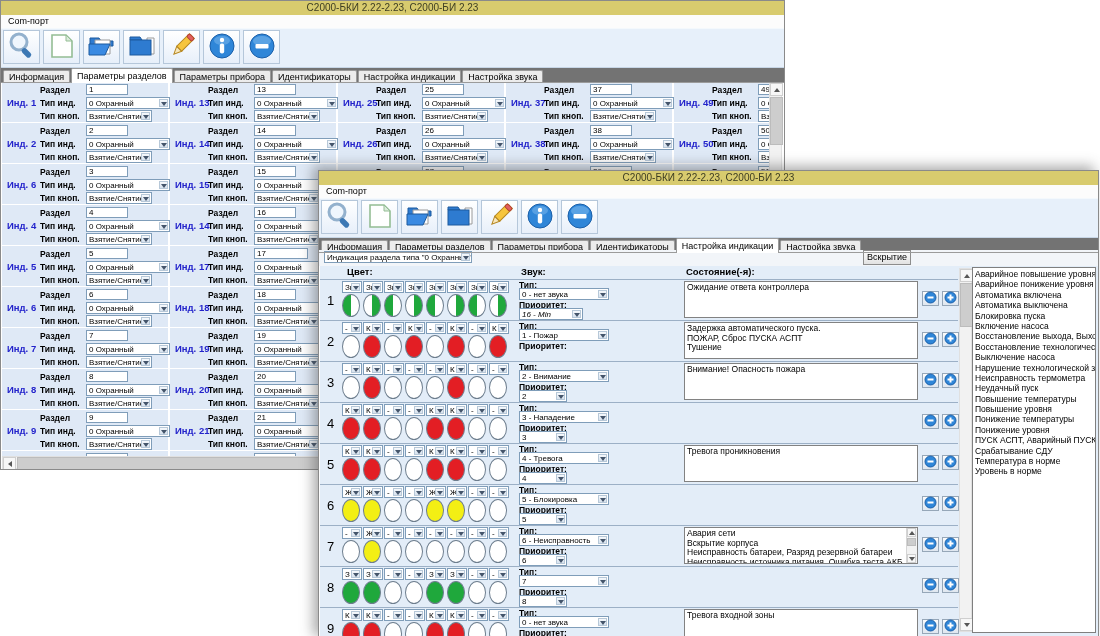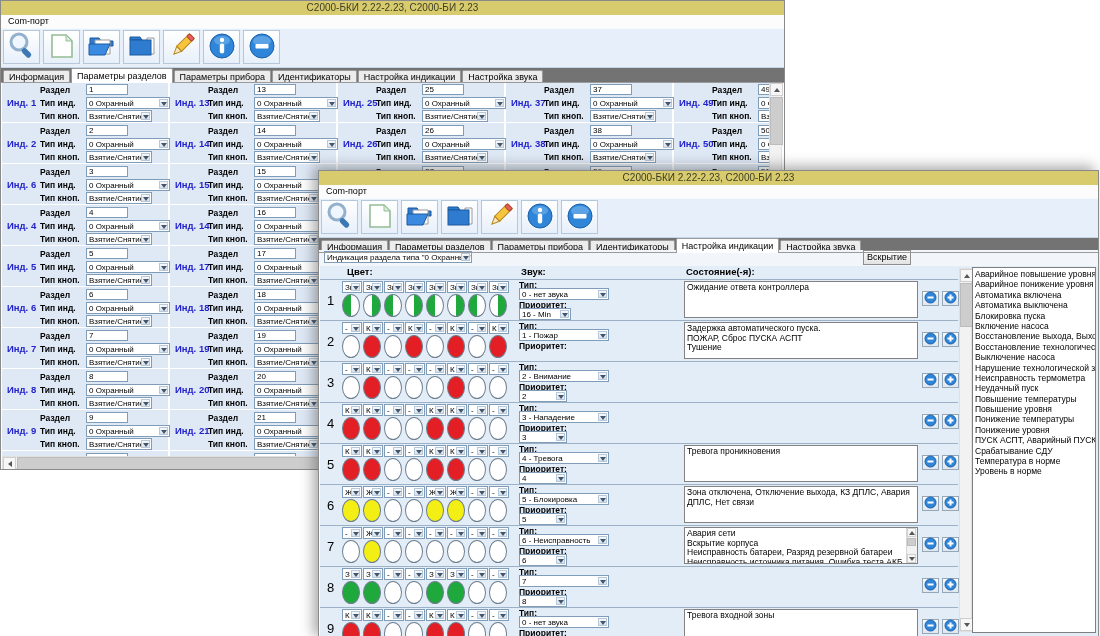--- a/index.html
+++ b/index.html
@@ -265,21 +265,21 @@
           <div class="b-lab" style="top: 29px;">Тип кноп.</div>
           <input class="tinput" value="16" style="left: 84px; top: 2px; width: 42px;">
           <div class="cbo" style="left: 84px; top: 15px; width: 84px;"><span>0 Охранный</span><span class="ar"></span></div>
           <div class="cbo" style="left: 84px; top: 28px; width: 66px;"><span>Взятие/Снятие</span><span class="ar"></span></div>
         </div>
         <div class="gblock" style="top: 164px;">
           <div class="b-ind">Инд. 17</div>
           <div class="b-lab" style="top: 3px;">Раздел</div>
           <div class="b-lab" style="top: 16px;">Тип инд.</div>
           <div class="b-lab" style="top: 29px;">Тип кноп.</div>
-          <input class="tinput" value="17" style="left: 84px; top: 2px; width: 42px;">
+          <input class="tinput" value="17" style="left: 84px; top: 2px; width: 54px;">
           <div class="cbo" style="left: 84px; top: 15px; width: 84px;"><span>0 Охранный</span><span class="ar"></span></div>
           <div class="cbo" style="left: 84px; top: 28px; width: 66px;"><span>Взятие/Снятие</span><span class="ar"></span></div>
         </div>
         <div class="gblock" style="top: 205px;">
           <div class="b-ind">Инд. 18</div>
           <div class="b-lab" style="top: 3px;">Раздел</div>
           <div class="b-lab" style="top: 16px;">Тип инд.</div>
           <div class="b-lab" style="top: 29px;">Тип кноп.</div>
           <input class="tinput" value="18" style="left: 84px; top: 2px; width: 42px;">
           <div class="cbo" style="left: 84px; top: 15px; width: 84px;"><span>0 Охранный</span><span class="ar"></span></div>
@@ -526,21 +526,21 @@
             <div class="cbo pc" style="width: 20px; position: absolute;"><span>Зп</span><span class="ar"></span></div>
             <div class="circle" style="background: linear-gradient(to right, rgb(31, 168, 60) 50%, rgb(255, 255, 255) 50%);"></div>
           </div>
           <div class="pair" style="left: 169px;">
             <div class="cbo pc" style="width: 20px; position: absolute;"><span>Зп</span><span class="ar"></span></div>
             <div class="circle" style="background: linear-gradient(to right, rgb(255, 255, 255) 50%, rgb(31, 168, 60) 50%);"></div>
           </div>
           <div class="snd-lab" style="top: 0px;">Тип:</div>
           <div class="cbo" style="left: 199px; top: 8px; width: 90px;"><span>0 - нет звука</span><span class="ar"></span></div>
           <div class="snd-lab" style="top: 20px;">Приоритет:</div>
-          <div class="cbo" style="left: 199px; top: 28px; width: 52px;"><span>16 - Min</span><span class="ar"></span></div>
+          <div class="cbo" style="left: 199px; top: 28px; width: 64px; font-style: italic;"><span>16 - Min</span><span class="ar"></span></div>
           <div class="states">Ожидание ответа контроллера</div>
           <div class="rbtn" style="left: 602px;">
             <span><svg width="13" height="13" viewBox="0 0 13 13">
                 <circle cx="6.5" cy="6.5" r="5.5" fill="#2f86d8" stroke="#1b5fa8"></circle>
                 <rect x="3.5" y="5.5" width="6" height="2" fill="#fff"></rect>
               </svg></span>
           </div>
           <div class="rbtn" style="left: 622px;">
             <span><svg width="13" height="13" viewBox="0 0 13 13">
                 <circle cx="6.5" cy="6.5" r="5.5" fill="#2f86d8" stroke="#1b5fa8"></circle>
@@ -635,20 +635,21 @@
             <div class="circle" style="background: rgb(255, 255, 255);"></div>
           </div>
           <div class="pair" style="left: 169px;">
             <div class="cbo pc" style="width: 20px; position: absolute;"><span>-</span><span class="ar"></span></div>
             <div class="circle" style="background: rgb(255, 255, 255);"></div>
           </div>
           <div class="snd-lab" style="top: 0px;">Тип:</div>
           <div class="cbo" style="left: 199px; top: 8px; width: 90px;"><span>2 - Внимание</span><span class="ar"></span></div>
           <div class="snd-lab" style="top: 20px;">Приоритет:</div>
           <div class="cbo" style="left: 199px; top: 28px; width: 48px;"><span>2</span><span class="ar"></span></div>
+          <div class="states">Внимание! Опасность пожара</div>
           <div class="rbtn" style="left: 602px;">
             <span><svg width="13" height="13" viewBox="0 0 13 13">
                 <circle cx="6.5" cy="6.5" r="5.5" fill="#2f86d8" stroke="#1b5fa8"></circle>
                 <rect x="3.5" y="5.5" width="6" height="2" fill="#fff"></rect>
               </svg></span>
           </div>
           <div class="rbtn" style="left: 622px;">
             <span><svg width="13" height="13" viewBox="0 0 13 13">
                 <circle cx="6.5" cy="6.5" r="5.5" fill="#2f86d8" stroke="#1b5fa8"></circle>
                 <rect x="3.5" y="5.5" width="6" height="2" fill="#fff"></rect>
@@ -792,21 +793,20 @@
             <div class="circle" style="background: rgb(255, 255, 255);"></div>
           </div>
           <div class="pair" style="left: 169px;">
             <div class="cbo pc" style="width: 20px; position: absolute;"><span>-</span><span class="ar"></span></div>
             <div class="circle" style="background: rgb(255, 255, 255);"></div>
           </div>
           <div class="snd-lab" style="top: 0px;">Тип:</div>
           <div class="cbo" style="left: 199px; top: 8px; width: 90px;"><span>5 - Блокировка</span><span class="ar"></span></div>
           <div class="snd-lab" style="top: 20px;">Приоритет:</div>
           <div class="cbo" style="left: 199px; top: 28px; width: 48px;"><span>5</span><span class="ar"></span></div>
-          <div class="states">Зона отключена, Отключение выхода, КЗ ДПЛС, Авария ДПЛС, Нет связи</div>
           <div class="rbtn" style="left: 602px;">
             <span><svg width="13" height="13" viewBox="0 0 13 13">
                 <circle cx="6.5" cy="6.5" r="5.5" fill="#2f86d8" stroke="#1b5fa8"></circle>
                 <rect x="3.5" y="5.5" width="6" height="2" fill="#fff"></rect>
               </svg></span>
           </div>
           <div class="rbtn" style="left: 622px;">
             <span><svg width="13" height="13" viewBox="0 0 13 13">
                 <circle cx="6.5" cy="6.5" r="5.5" fill="#2f86d8" stroke="#1b5fa8"></circle>
                 <rect x="3.5" y="5.5" width="6" height="2" fill="#fff"></rect>

